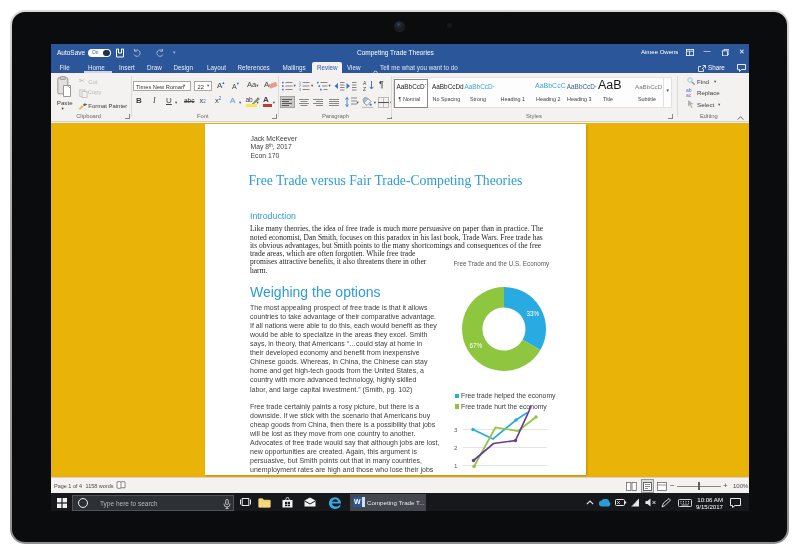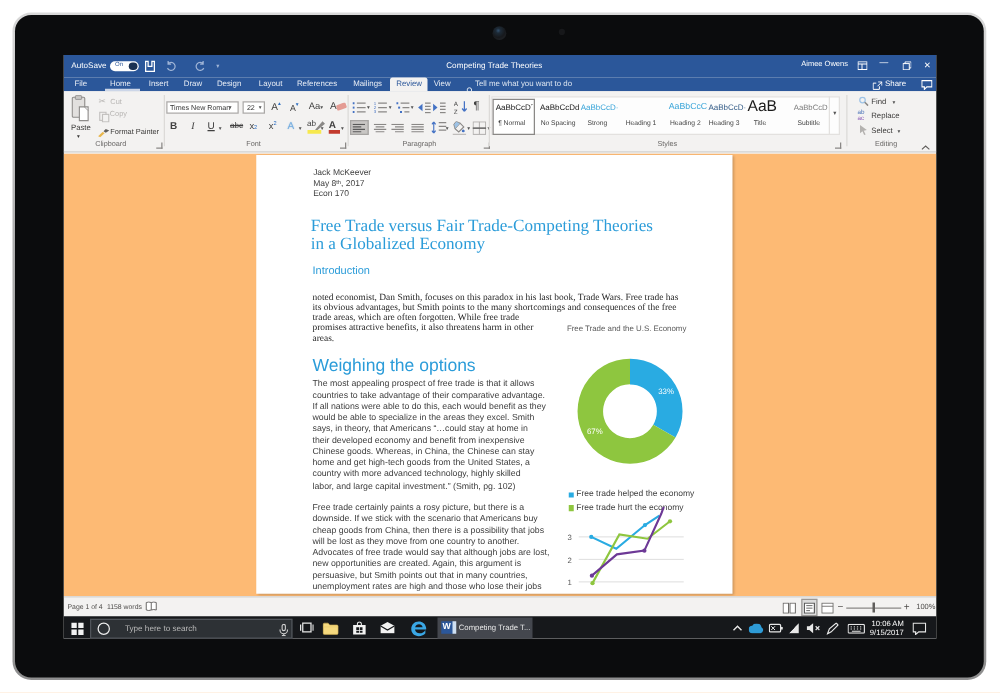--- a/index.html
+++ b/index.html
@@ -19,21 +19,21 @@
   .tb { position:absolute; font-size:6.5px; top:5px; }
   .tab { position:absolute; top:2px; font-size:6.3px; color:#e8edf5; }
 
   
   #ribbon { position:absolute; left:0; top:28.5px; width:698px; height:49.5px; background:#f3f2f1; border-bottom:1px solid #d4d2d0; }
   .vdiv { position:absolute; top:3px; width:1px; height:41px; background:#dcdad8; }
   .glabel { position:absolute; top:40.5px; font-size:5.8px; color:#6a6867; }
   .launch { position:absolute; top:41.5px; width:4.5px; height:4.5px; border-right:1px solid #8a8886; border-bottom:1px solid #8a8886; }
 
   
-  #docarea { position:absolute; left:0; top:78.5px; width:698px; height:354.5px; background:#fdba74; overflow:hidden; }
+  #docarea { position:absolute; left:0; top:78.5px; width:698px; height:354.5px; background:#eab308; overflow:hidden; }
   #page { position:absolute; left:154px; top:1.5px; width:381px; height:351px; background:#fff; box-shadow:1px 1px 2px rgba(0,0,0,.2); overflow:hidden; }
   .ln { position:absolute; white-space:nowrap; }
   .hdr { font-size:6.8px; color:#3d3d3d; }
   .doctitle { font-family:"Liberation Serif",serif; font-size:13.7px; color:#2b9cd9; }
   .h2blue { font-size:8.8px; color:#2b9cd9; }
   .ser { font-family:"Liberation Serif",serif; font-size:7.55px; color:#1f1f1f; }
   .san { font-size:7px; color:#3d3d3d; }
   .ctitle { font-size:6.3px; color:#595959; }
   .leg { font-size:6.8px; color:#404040; }
 
@@ -310,27 +310,27 @@
       <svg class="abs" style="left:686px;top:43px;" width="7" height="4" viewBox="0 0 7 4">
           <path d="M0.5 3.5 L3.5 0.8 L6.5 3.5" fill="none" stroke="#5f5d5b" stroke-width="0.9"></path>
         </svg>
     </div>
     <div id="docarea">
       <div id="page">
         <div class="ln hdr" style="left:45.5px;top:10.5px;">Jack McKeever</div>
         <div class="ln hdr" style="left:45.5px;top:19.2px;">May 8<span style="font-size:4.5px;vertical-align:2px;">th</span>, 2017</div>
         <div class="ln hdr" style="left:45.5px;top:27.9px;">Econ 170</div>
         <div class="ln doctitle" style="left:43.5px;top:48.5px;">Free Trade versus Fair Trade-Competing Theories</div>
-        <div class="ln doctitle" style="left:43.5px;top:62.5px;">in a Globalized Economy</div>
         <div class="ln h2blue" style="left:45px;top:86.5px;">Introduction</div>
+        <div class="ln ser" style="left:45px;top:100.2px;">Like many theories, the idea of free trade is much more persuasive on paper than in practice. The</div>
         <div class="ln ser" style="left:45px;top:116.8px;">its obvious advantages, but Smith points to the many shortcomings and consequences of the free</div>
         <div class="ln ser" style="left:45px;top:108.5px;">noted economist, Dan Smith, focuses on this paradox in his last book, Trade Wars. Free trade has</div>
         <div class="ln ser" style="left:45px;top:125.1px;">trade areas, which are often forgotten. While free trade</div>
-        <div class="ln ser" style="left:45px;top:133.4px;">promises attractive benefits, it also threatens harm in other</div>
-        <div class="ln ser" style="left:45px;top:141.7px;">areas.</div>
+        <div class="ln ser" style="left:45px;top:133.4px;">promises attractive benefits, it also threatens there in other</div>
+        <div class="ln ser" style="left:45px;top:141.7px;">harm.</div>
         <div class="ln ctitle" style="left:248.5px;top:135.5px;">Free Trade and the U.S. Economy</div>
         <div class="ln h2blue" style="left:45px;top:159.5px;font-size:14px;">Weighing the options</div>
         <div class="ln san" style="left:45px;top:179.6px;">The most appealing prospect of free trade is that it allows</div>
         <div class="ln san" style="left:45px;top:188.7px;">countries to take advantage of their comparative advantage.</div>
         <div class="ln san" style="left:45px;top:197.8px;">If all nations were able to do this, each would benefit as they</div>
         <div class="ln san" style="left:45px;top:206.9px;">would be able to specialize in the areas they excel. Smith</div>
         <div class="ln san" style="left:45px;top:216px;">says, in theory, that Americans “…could stay at home in</div>
         <div class="ln san" style="left:45px;top:225.1px;">their developed economy and benefit from inexpensive</div>
         <div class="ln san" style="left:45px;top:234.2px;">Chinese goods. Whereas, in China, the Chinese can stay</div>
         <div class="ln san" style="left:45px;top:243.3px;">home and get high-tech goods from the United States, a</div>

